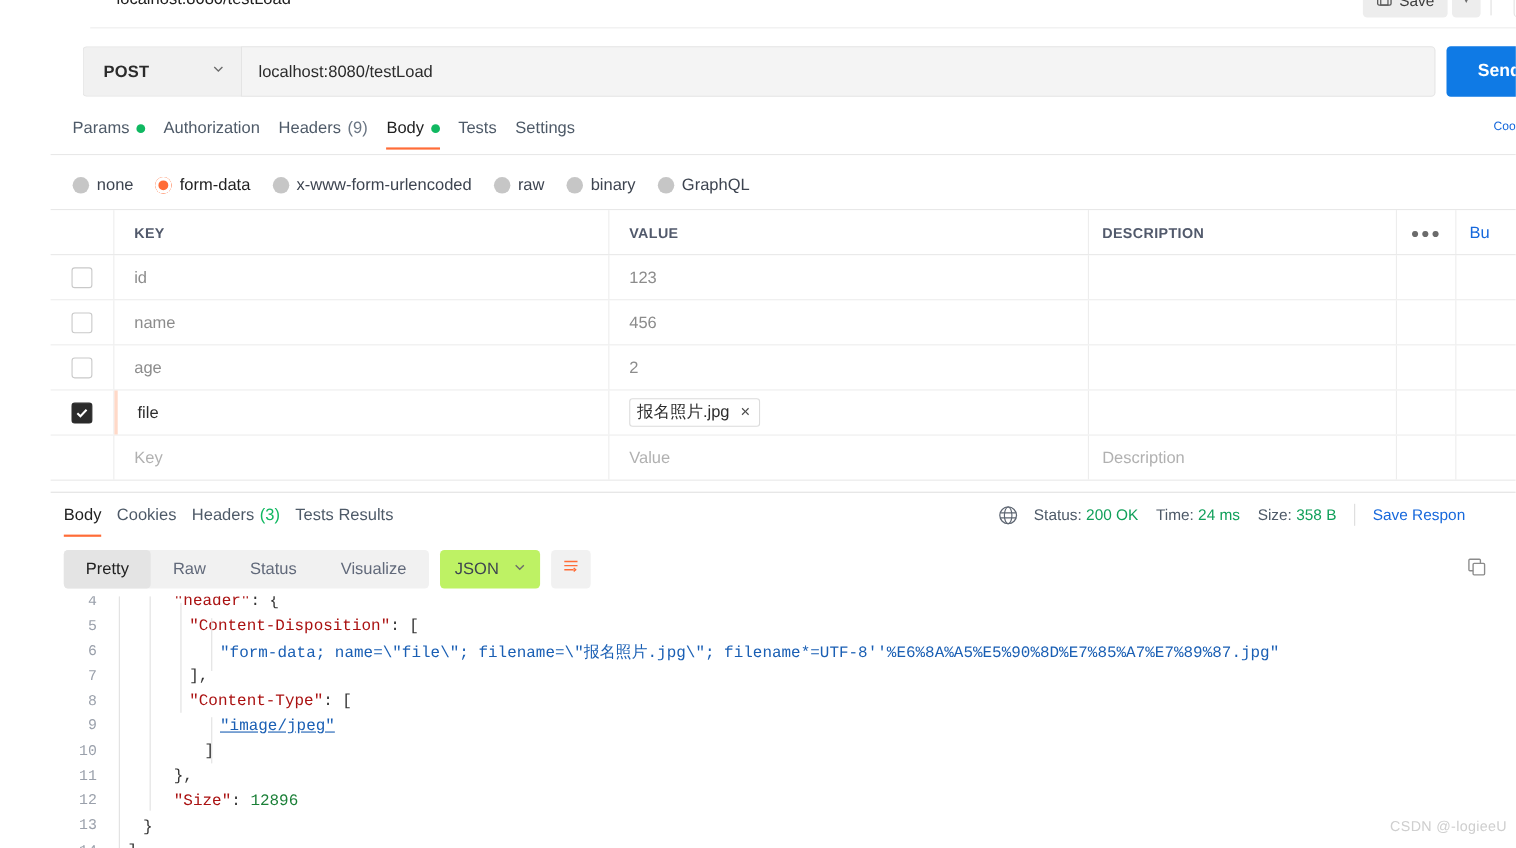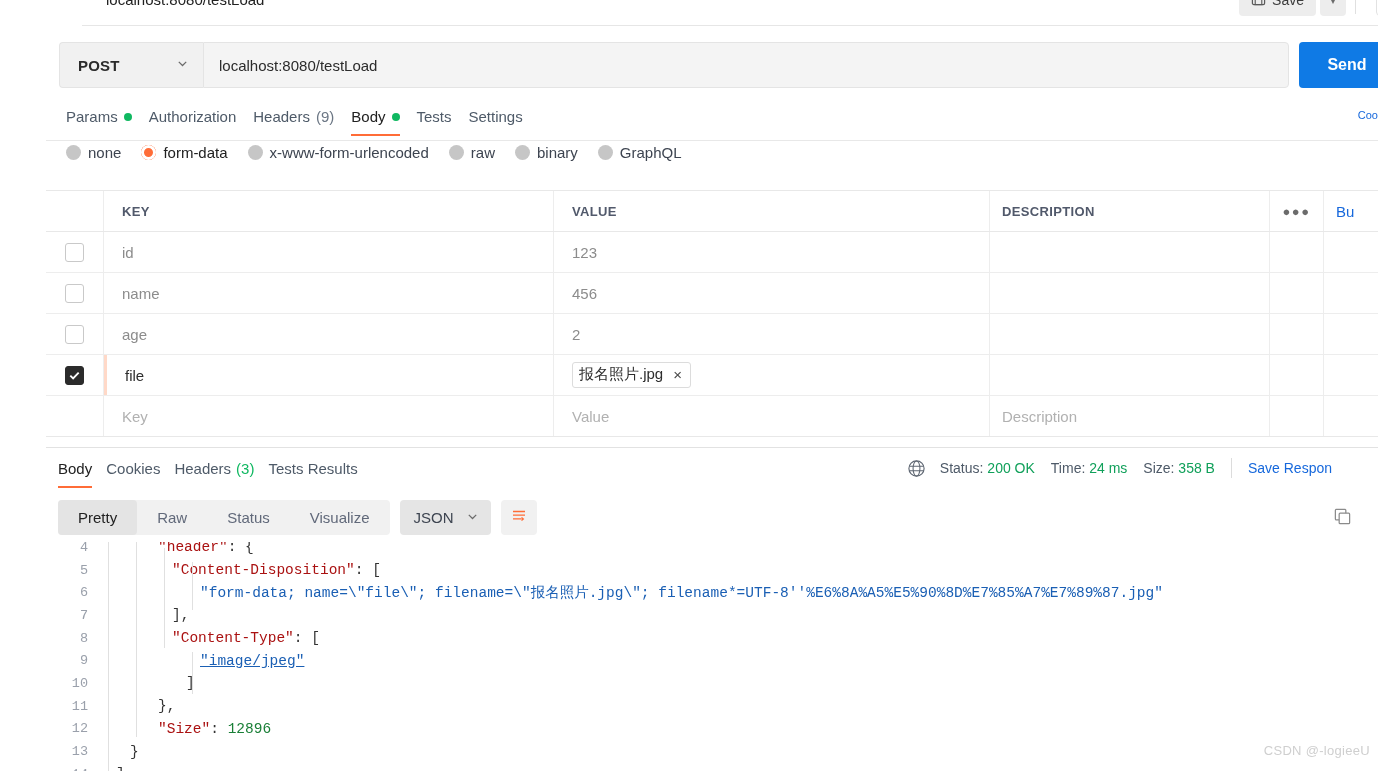--- a/index.html
+++ b/index.html
@@ -44,21 +44,21 @@
     background: #e0e0e0;
   }
   .pen-btn {
     position: absolute; right: 2px; top: -18px;
     width: 36px; height: 34px; background: #fff;
     border: 1px solid #e2e2e2; border-radius: 4px;
     display: flex; align-items: center; justify-content: center;
   }
 
   
-  .urlrow { position: absolute; left: 0; top: 40px; width: 1360px; height: 50px; }
+  .urlrow { position: absolute; left: 16px; top: 40px; width: 1360px; height: 50px; }
   .method-box {
     position: absolute; left: 59px; top: 2px;
     width: 144px; height: 46px;
     background: #f1f1f1; border: 1px solid #e4e4e4; border-right: none;
     border-radius: 4px 0 0 4px;
     display: flex; align-items: center; justify-content: space-between;
     padding: 0 14px 0 18px;
   }
   .method-label { font-size: 15px; font-weight: 700; color: #2b2b2b; letter-spacing: .2px; }
   .url-box {
@@ -96,21 +96,21 @@
   .cookies-link {
     position: absolute; right: 0px; top: 9px;
     font-size: 11px; color: #1668dc; white-space: nowrap;
   }
   .reqtabs-sep {
     position: absolute; left: 46px; top: 140px; width: 1332px; height: 1px; background: #e8e8e8;
   }
 
   
   .radiorow {
-    position: absolute; left: 66px; top: 144px;
+    position: absolute; left: 66px; top: 160px;
     display: flex; align-items: flex-end; gap: 0px;
   }
   .radio-item { display: flex; align-items: center; gap: 7px; margin-right: 20px; }
   .radio-circle {
     width: 15px; height: 15px; border-radius: 50%; background: #c6c6c6;
   }
   .radio-circle.sel { background: #ff6c37; box-shadow: inset 0 0 0 3px #fff, inset 0 0 0 8px #ff6c37; }
   .radio-label { font-size: 15px; color: #3d4450; }
   .radio-item.sel .radio-label { color: #212121; }
 
@@ -175,21 +175,21 @@
   .save-resp { color: #1668dc; font-weight: 500; white-space: nowrap; }
   .globe { margin-right: 14px; display: flex; align-items: center; }
 
   
   .resp-toolbar { position: absolute; left: 58px; top: 500px; display: flex; align-items: center; gap: 10px; }
   .seg-group { display: flex; background: #f1f1f1; border-radius: 4px; height: 35px; align-items: center; }
   .seg-btn { padding: 2px 20px; height: 35px; display: flex; align-items: center; font-size: 15px; color: #61697a; border-radius: 4px; }
   .seg-btn.active { background: #e4e4e4; color: #212121; }
   .json-sel {
     display: flex; align-items: center; gap: 12px;
-    height: 35px; padding: 0 12px 0 14px; background: #e5e5e5; border-radius: 4px;
+    height: 35px; padding: 0 12px 0 14px; background: #bef264; border-radius: 4px;
     font-size: 15px; color: #3d4450; text-align: center;
   }
   .wrap-btn {
     width: 36px; height: 35px; background: #f1f1f1; border-radius: 4px;
     display: flex; align-items: center; justify-content: center;
   }
   .copy-btn { position: absolute; right: 22px; top: 504px; width: 28px; height: 28px; display:flex; align-items:center; justify-content:center;}
 
   
   .code-area {

